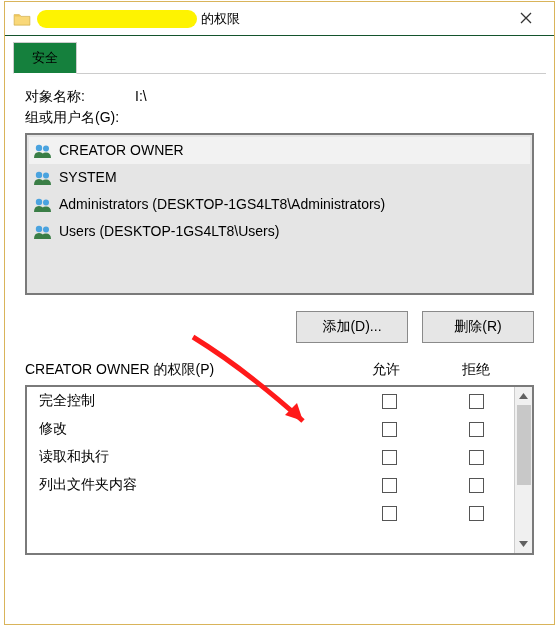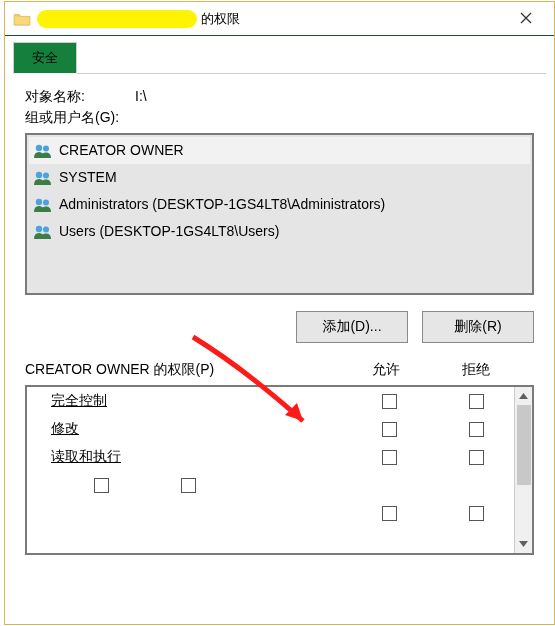--- a/index.html
+++ b/index.html
@@ -140,22 +140,21 @@
     }
     .perms-scroll {
       flex:1;
       overflow:hidden;
     }
     .perm-row{
       display:flex;
       align-items:center;
       height:28px;
       font-size:14px;
-      padding-left:24px;
-      text-decoration:underline;
+      padding-left:12px;
     }
     .perm-label{ flex:1; }
     .perm-col{
       width:100px;
       display:flex; justify-content:center;
     }
     .perm-col.deny{ width:75px; }
     .chk {
       width:15px; height:15px;
       border:1px solid #555;
@@ -305,20 +304,21 @@
           <div class="perm-row">
             <span class="perm-label">读取和执行</span>
             <span class="perm-col">
               <span class="chk"></span>
             </span>
             <span class="perm-col deny">
               <span class="chk"></span>
             </span>
           </div>
           <div class="perm-row">
+            <span class="perm-label">列出文件夹内容</span>
             <span class="perm-col">
               <span class="chk"></span>
             </span>
             <span class="perm-col deny">
               <span class="chk"></span>
             </span>
           </div>
           <div class="perm-row">
             <span class="perm-label"></span>
             <span class="perm-col">

